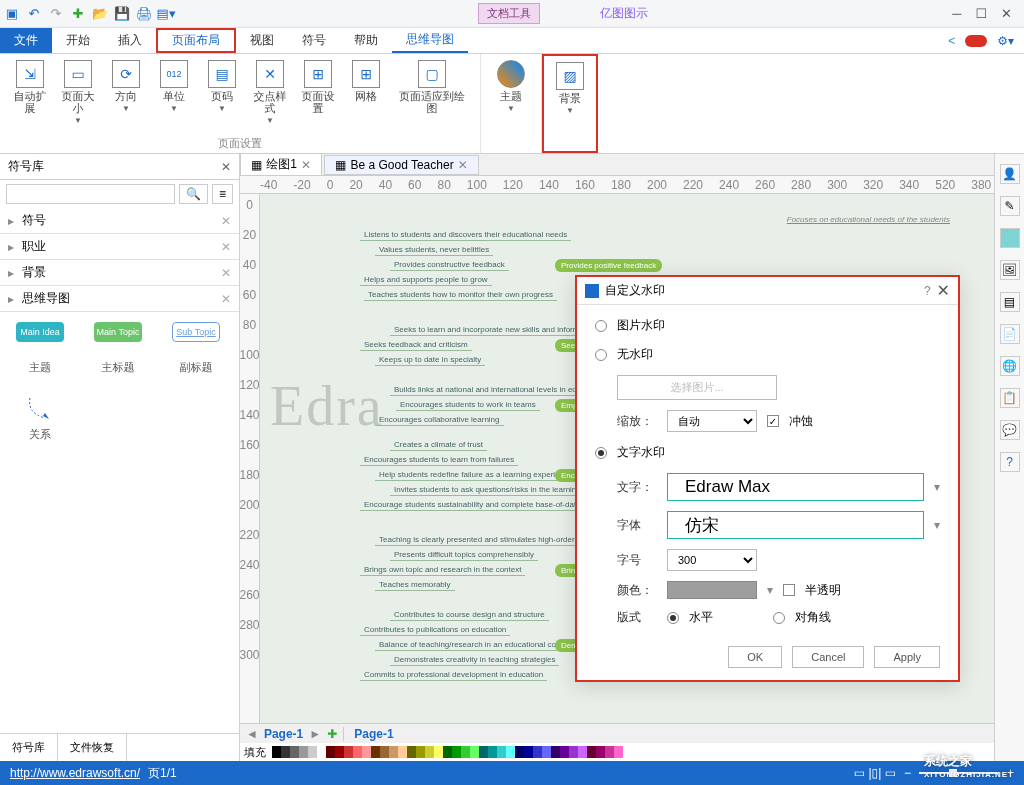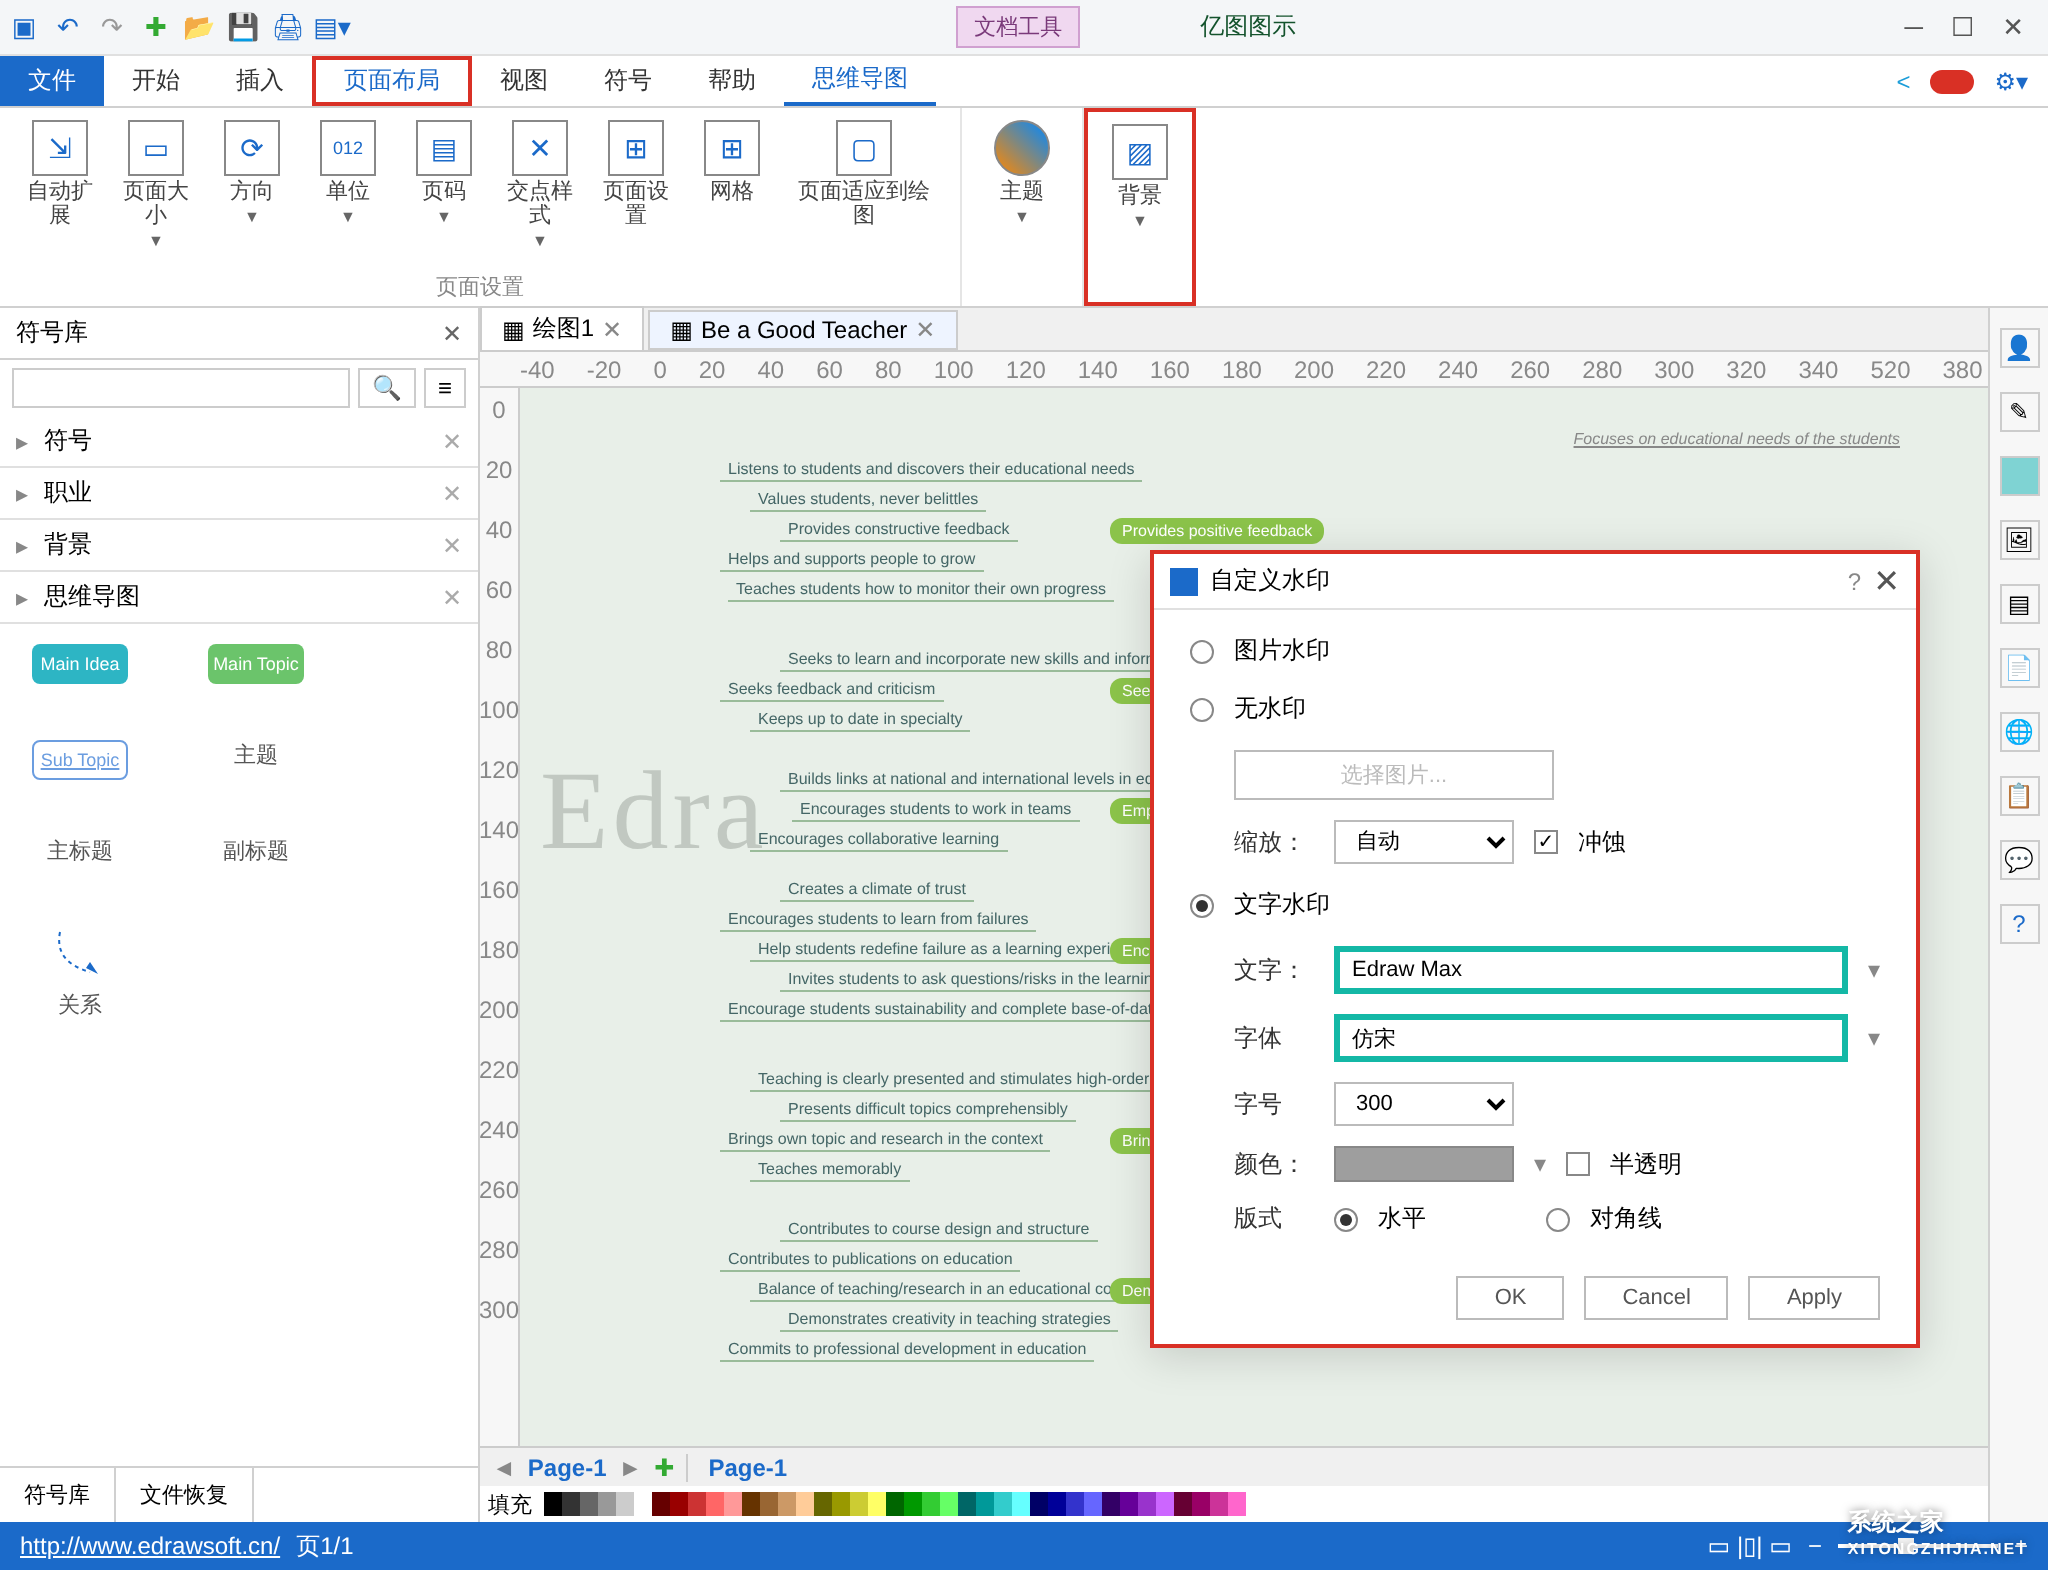--- a/index.html
+++ b/index.html
@@ -3,21 +3,21 @@
 <meta charset="utf-8">
 <style>
 *{box-sizing:border-box;margin:0;padding:0;font-family:"Microsoft YaHei",Arial,sans-serif;font-size:12px}
 body{background:#fff;width:1024px;height:785px;overflow:hidden;position:relative}
 
 .titlebar{height:28px;background:#f4f6f8;display:flex;align-items:center;padding:0 4px;border-bottom:1px solid #e0e0e0}
 .qat{display:flex;gap:6px;align-items:center}
 .qat .ico{width:16px;height:16px;display:flex;align-items:center;justify-content:center;font-size:13px}
 .title-center{flex:1;display:flex;justify-content:center;gap:60px;align-items:center}
 .doc-tools{border:1px solid #d0a0d0;background:#f0d8f0;padding:2px 8px;color:#7a3a7a;font-size:11px}
-.app-title{color:#14532d}
+.app-title{color:#8b5cf6}
 .winctl{display:flex;gap:14px;padding-right:8px}
 .winctl span{font-size:13px;color:#555}
 
 .menubar{height:26px;display:flex;align-items:stretch;border-bottom:1px solid #d0d0d0}
 .menu-item{padding:0 14px;display:flex;align-items:center;color:#333;position:relative}
 .menu-file{background:#1b6ac9;color:#fff}
 .menu-active{border:2px solid #d93025;color:#1b6ac9}
 .menu-mind{color:#1b6ac9;border-bottom:2px solid #1b6ac9}
 .menubar-right{margin-left:auto;display:flex;gap:10px;align-items:center;padding-right:10px}
 .share-ic{color:#1b9dd9}
@@ -37,21 +37,21 @@
 .leftpanel{position:absolute;left:0;top:154px;width:240px;bottom:24px;background:#fff;border-right:1px solid #d0d0d0;display:flex;flex-direction:column}
 .lp-head{display:flex;align-items:center;padding:4px 8px;border-bottom:1px solid #d0d0d0}
 .lp-head .lp-title{flex:1;font-size:12px}
 .lp-head .lp-x{color:#666}
 .lp-search{display:flex;padding:4px 6px;gap:4px}
 .lp-search input{flex:1;border:1px solid #ccc;padding:2px 4px}
 .lp-search .srch{border:1px solid #ccc;padding:2px 6px}
 .lp-cat{display:flex;align-items:center;padding:4px 8px;border-bottom:1px solid #e0e0e0;gap:4px}
 .lp-cat .exp{width:10px;color:#888}
 .lp-cat .cx{margin-left:auto;color:#aaa}
-.lp-shapes{padding:10px;display:flex;flex-wrap:wrap;gap:28px}
+.lp-shapes{padding:10px;display:flex;flex-wrap:wrap;gap:18px}
 .shape{display:flex;flex-direction:column;align-items:center;gap:4px;width:60px}
 .shp-box{width:48px;height:20px;border-radius:4px;display:flex;align-items:center;justify-content:center;font-size:9px;color:#fff}
 .mi{background:#2db5c4}.mt{background:#6bc46b}.st{background:#fff;border:1px solid #6b9de0;color:#6b9de0;text-decoration:underline}
 .shp-lbl{font-size:11px;color:#555}
 .rel-arrow{width:30px;height:30px}
 .lp-tabs{margin-top:auto;display:flex;border-top:1px solid #d0d0d0}
 .lp-tab{padding:6px 12px;border-right:1px solid #d0d0d0;font-size:11px}
 
 .canvas-wrap{position:absolute;left:240px;top:154px;right:30px;bottom:24px;display:flex;flex-direction:column}
 .doc-tabs{height:22px;display:flex;align-items:center;background:#f0f0f0;border-bottom:1px solid #ccc}
@@ -82,21 +82,21 @@
 .dlg-ico{width:14px;height:14px;background:#1b6ac9}
 .dlg-title{flex:1;font-size:12px}
 .dlg-help{color:#888}
 .dlg-close{font-size:16px;color:#555}
 .dlg-body{padding:12px 18px;display:flex;flex-direction:column;gap:12px}
 .dlg-row{display:flex;align-items:center;gap:10px}
 .dlg-row label{width:40px;font-size:12px;color:#333}
 .radio{width:12px;height:12px;border:1px solid #888;border-radius:50%;display:inline-flex;align-items:center;justify-content:center}
 .radio.on::after{content:"";width:6px;height:6px;background:#333;border-radius:50%}
 .dlg-btn{border:1px solid #bbb;padding:4px 18px;background:#fff;font-size:11px;color:#555}
-.dlg-input{border:3px solid #14b8a6;padding:3px 6px;flex:1;font-size:11px}
+.dlg-input{border:1px solid #14b8a6;padding:3px 17px;flex:1;font-size:17px}
 .dlg-sel{border:1px solid #bbb;padding:3px 6px;font-size:11px;background:#fff}
 .dlg-color{width:90px;height:18px;background:#9e9e9e;border:1px solid #888}
 .chk{width:12px;height:12px;border:1px solid #888}
 .dlg-footer{display:flex;justify-content:flex-end;gap:10px;margin-top:8px}
 .section-indent{margin-left:22px;display:flex;flex-direction:column;gap:10px}
 
 .statusbar{position:absolute;left:0;right:0;bottom:0;height:24px;background:#1b6ac9;color:#fff;display:flex;align-items:center;padding:0 10px;gap:8px;font-size:11px}
 .statusbar a{color:#fff;text-decoration:underline}
 .sb-right{margin-left:auto;display:flex;align-items:center;gap:8px}
 .sb-slider{width:80px;height:2px;background:#fff;position:relative}

